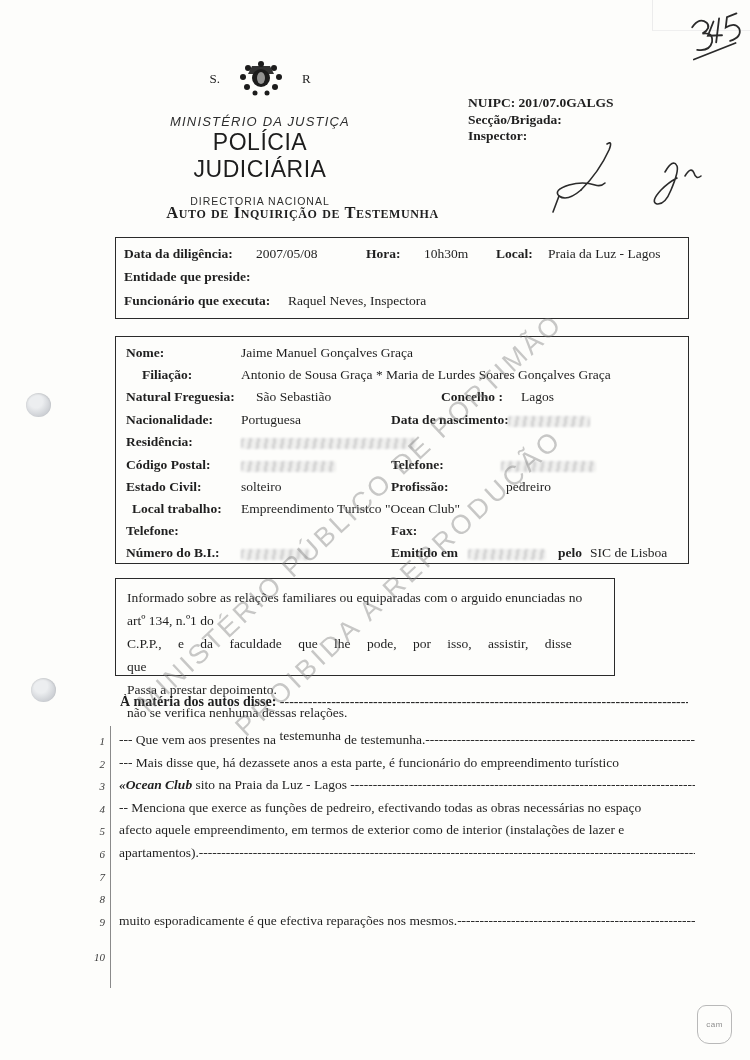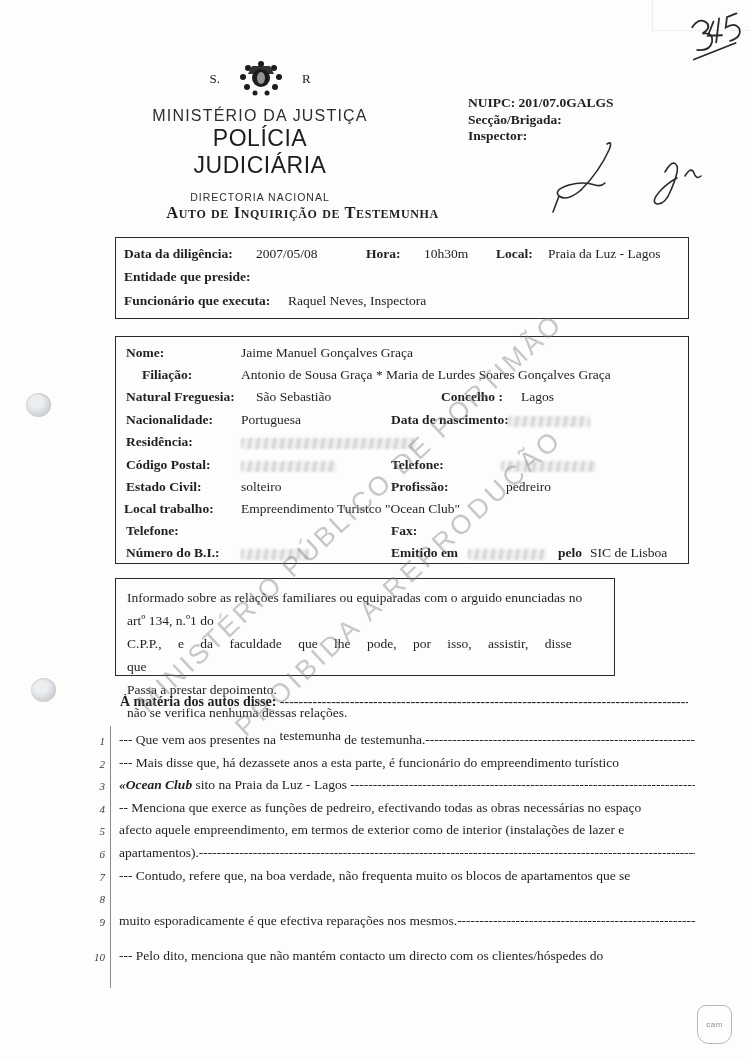--- a/index.html
+++ b/index.html
@@ -4,21 +4,21 @@
 <style>
   html,body{margin:0;padding:0;background:#e8e8e8;}
   .page{position:relative;width:750px;height:1060px;background:#fdfdfb;overflow:hidden;
         font-family:"Liberation Serif",serif;color:#1f1f1f;}
   .abs{position:absolute;}
   .sans{font-family:"Liberation Sans",sans-serif;}
   .b{font-weight:bold;}
   
   .hdr-left{left:150px;top:60px;width:220px;text-align:center;}
   .crest-row{display:flex;align-items:center;justify-content:center;gap:10px;font-size:13px;color:#222;}
-  .ministry{font-size:16px;letter-spacing:1.2px;color:#2e2e2e;margin-top:9px;}
+  .ministry{font-size:13px;letter-spacing:1.2px;color:#2e2e2e;margin-top:16px;font-style:italic;}
   .org{font-size:23px;letter-spacing:.5px;color:#1d1d1d;}
   .directorate{font-size:10.5px;letter-spacing:1px;color:#2e2e2e;margin-top:12px;}
   .hdr-right{left:468px;top:95px;font-size:13.5px;font-weight:bold;line-height:16.5px;}
   .doc-title{left:0;top:203px;width:605px;text-align:center;font-variant:small-caps;
              font-weight:bold;font-size:16.5px;letter-spacing:.6px;}
   
   .box{border:1.5px solid #2a2a2a;background:transparent;}
   .box1{left:115px;top:237px;width:572px;height:80px;}
   .box2{left:115px;top:336px;width:572px;height:226px;}
   .box3{left:115px;top:578px;width:500px;height:98px;font-size:13.5px;line-height:23px;padding:7px 11px;box-sizing:border-box;}
@@ -172,21 +172,21 @@
         <span class="b" style="left:275px;">Telefone:</span>
         <span class="redact" style="left:385px;top:4px;width:95px;"></span>
       </div>
       <div class="row" style="top:142px;">
         <span class="b" style="left:10px;">Estado Civil:</span>
         <span style="left:125px;">solteiro</span>
         <span class="b" style="left:275px;">Profissão:</span>
         <span style="left:390px;">pedreiro</span>
       </div>
       <div class="row" style="top:164px;">
-        <span class="b" style="left:8px;">Local trabalho:</span>
+        <span class="b" style="left:16px;">Local trabalho:</span>
         <span style="left:125px;">Empreendimento Turistco "Ocean Club"</span>
       </div>
       <div class="row" style="top:186px;">
         <span class="b" style="left:10px;">Telefone:</span>
         <span class="b" style="left:275px;">Fax:</span>
       </div>
       <div class="row" style="top:208px;">
         <span class="b" style="left:10px;">Número do B.I.:</span>
         <span class="redact" style="left:125px;top:4px;width:68px;"></span>
         <span class="b" style="left:275px;">Emitido em</span>
@@ -229,32 +229,30 @@
       <div class="srow">
         <span class="lnum">5</span>
         <span class="ltext">afecto aquele empreendimento, em termos de exterior como de interior (instalações de lazer e</span>
       </div>
       <div class="srow">
         <span class="lnum">6</span>
         <span class="ltext"><span>apartamentos).</span><span>----------------------------------------------------------------------------------------------------------------</span></span>
       </div>
       <div class="srow">
         <span class="lnum">7</span>
-        <span class="ltext">--- Contudo, refere que, na boa verdade, não frequenta muito os blocos de apartamentos que se</span>
       </div>
       <div class="srow">
         <span class="lnum">8</span>
       </div>
       <div class="srow">
         <span class="lnum">9</span>
         <span class="ltext"><span>muito esporadicamente é que efectiva reparações nos mesmos.</span><span>------------------------------------------------------------</span></span>
       </div>
       <div class="srow" style="margin-top:13px;">
         <span class="lnum">10</span>
-        <span class="ltext">--- Pelo dito, menciona que não mantém contacto um directo com os clientes/hóspedes do</span>
       </div>
     </div>
 
     <div class="cam">
       <span>cam</span>
     </div>
 
   </div>
 </div>
 

